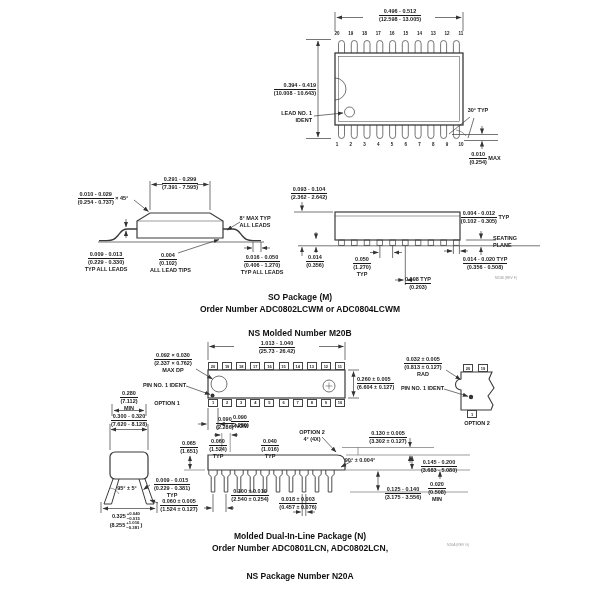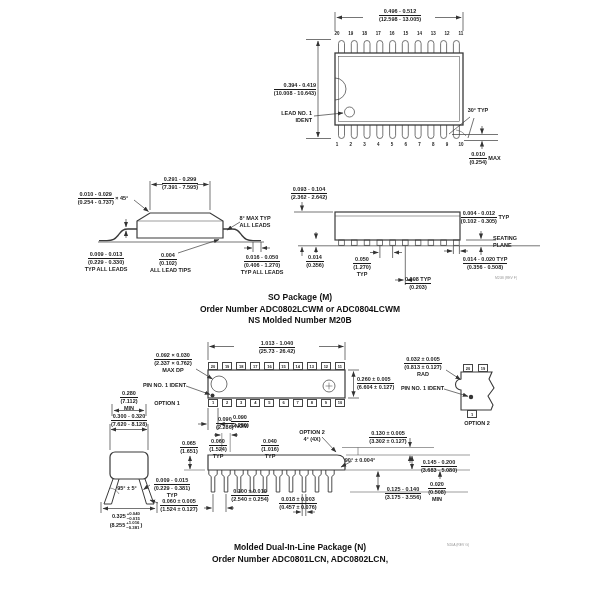--- a/index.html
+++ b/index.html
@@ -319,21 +319,21 @@
 <div class="lb" style="left:402px;top:276px;width:32px">
   <span class="fr"><span class="a">0.008 TYP</span><span class="b">(0.203)</span></span>
 </div>
 <div class="lb" style="left:456px;top:256px;width:58px">
   <span class="fr"><span class="a">0.014 - 0.020 TYP</span><span class="b">(0.356 - 0.508)</span></span>
 </div>
 <div class="lb rev" style="left:484px;top:276px;width:44px">M20B (REV F)</div>
 
 <div class="cap" style="top:293px">
   <div style="margin-bottom:3px">SO Package (M)</div>
-  <div style="margin-bottom:3px">Order Number ADC0802LCWM or ADC0804LCWM</div>
+  <div style="margin-bottom:16px">Order Number ADC0802LCWM or ADC0804LCWM</div>
   <div>NS Molded Number M20B</div>
 </div>
 
 <div class="pinrow" style="left:208px;top:362px;width:137px">
       <span>20</span>
       <span>19</span>
       <span>18</span>
       <span>17</span>
       <span>16</span>
       <span>15</span>
@@ -452,18 +452,19 @@
   <span class="fr"><span class="a">0.100 ± 0.010</span><span class="b">(2.540 ± 0.254)</span></span>
 </div>
 <div class="lb" style="left:274px;top:496px;width:48px">
   <span class="fr"><span class="a">0.018 ± 0.003</span><span class="b">(0.457 ± 0.076)</span></span>
 </div>
 <div class="lb" style="left:380px;top:486px;width:46px">
   <span class="fr"><span class="a">0.125 - 0.140</span><span class="b">(3.175 - 3.556)</span></span>
 </div>
 <div class="lb rev" style="left:436px;top:543px;width:44px">N20A (REV G)</div>
 
-<div class="cap" style="top:543px">
+<div class="cap" style="top:532px">
   <div style="margin-bottom:3px">Molded Dual-In-Line Package (N)</div>
   <div style="margin-bottom:20px">Order Number ADC0801LCN, ADC0802LCN,</div>
+  <div>NS Package Number N20A</div>
 </div>
 
 </div>
 
 </body></html>

